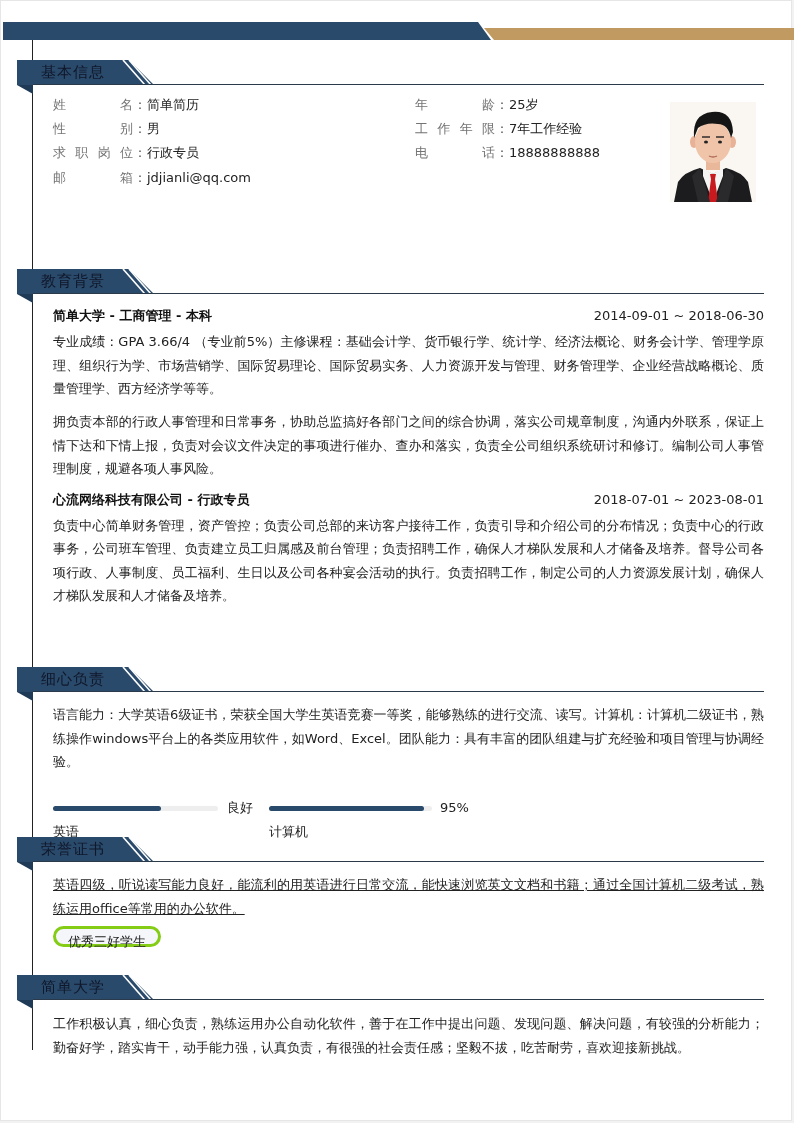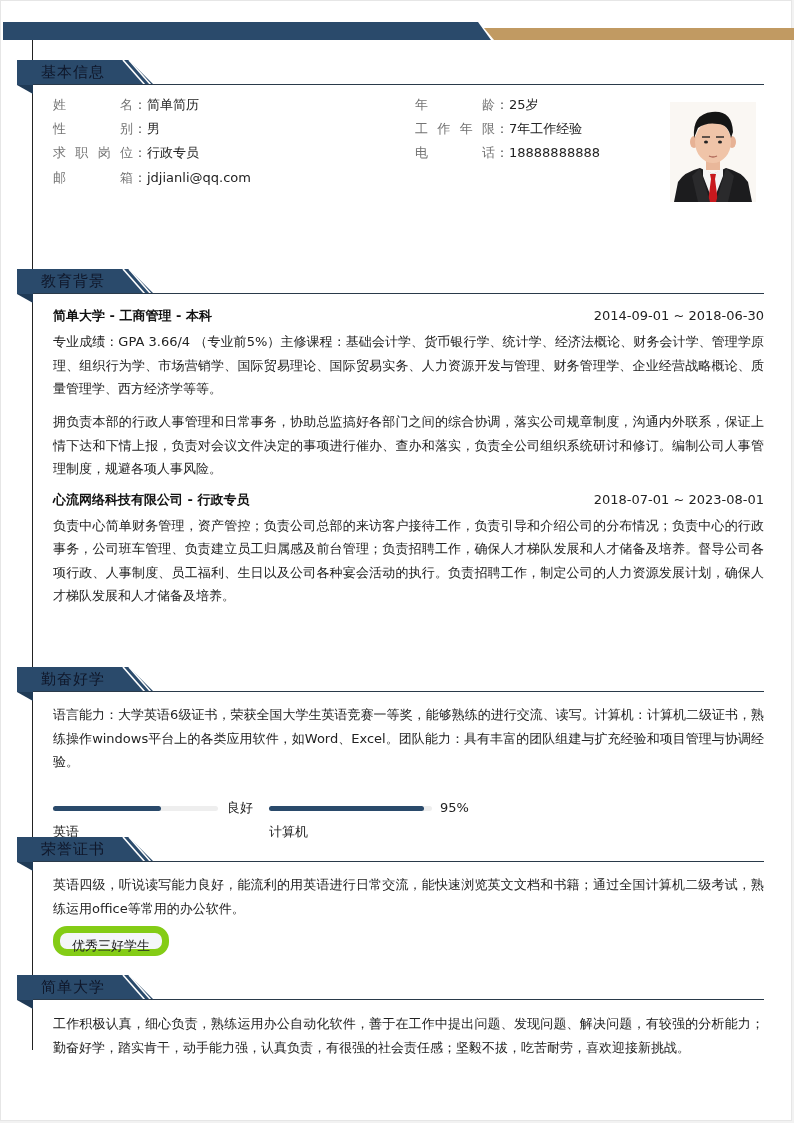--- a/index.html
+++ b/index.html
@@ -66,22 +66,22 @@
     .item-date { color: #222; }
     .para { font-size: 13px; line-height: 23.5px; color: #222; text-align: justify; }
 
     .skills-bars { position: relative; height: 50px; }
     .bar-track { position: absolute; height: 5px; border-radius: 3px; background: #eeeeee; }
     .bar-fill { position: absolute; left: 0; top: 0; height: 5px; border-radius: 3px; background: #2a4a6b; }
     .bar-val { position: absolute; font-size: 13px; line-height: 16px; }
     .bar-name { position: absolute; font-size: 13px; line-height: 16px; }
 
     .badge {
-      display: inline-block; margin-top: 6px; padding: 0 12px; height: 30px; line-height: 25px;
-      border: 7px solid #84cc16; border-radius: 14px; background: #f4f6f9; font-size: 13px; color: #222;
+      display: inline-block; margin-top: 6px; padding: 0 12px; height: 21px; line-height: 25px;
+      border: 3px solid #84cc16; border-radius: 14px; background: #f4f6f9; font-size: 13px; color: #222;
     }
   </style>
 </head>
 <body>
 
 <div class="page">
 
   <div class="top-bar-navy"></div>
   <div class="top-bar-gold"></div>
   <div class="vline"></div>
@@ -185,21 +185,21 @@
   </div>
 
   <div class="section" style="top:666px;">
     <div class="sec-head">
       <div class="sec-tab"></div>
       <div class="sec-flap"></div>
       <svg class="sec-stripes" viewBox="0 0 36 25">
           <line x1="4" y1="0" x2="26" y2="25" stroke="#fff" stroke-width="1.6"></line>
           <line x1="10" y1="0" x2="32" y2="25" stroke="#fff" stroke-width="1.6"></line>
         </svg>
-      <div class="sec-title">勤奋好学</div>
+      <div class="sec-title">细心负责</div>
       <div class="sec-rule"></div>
     </div>
     <div class="sec-body" style="padding-top:2px;">
       <div class="para">语言能力：大学英语6级证书，荣获全国大学生英语竞赛一等奖，能够熟练的进行交流、读写。计算机：计算机二级证书，熟练操作windows平台上的各类应用软件，如Word、Excel。团队能力：具有丰富的团队组建与扩充经验和项目管理与协调经验。</div>
       <div class="skills-bars" style="margin-top:20px;">
         <div class="bar-track" style="left:0; top:12px; width:165px;">
           <div class="bar-fill" style="width:108px;"></div>
         </div>
         <span class="bar-val" style="left:174px; top:6px;">良好</span>
         <span class="bar-name" style="left:0; top:30px;">英语</span>
@@ -217,21 +217,21 @@
     <div class="sec-head">
       <div class="sec-tab"></div>
       <div class="sec-flap"></div>
       <svg class="sec-stripes" viewBox="0 0 36 25">
           <line x1="4" y1="0" x2="26" y2="25" stroke="#fff" stroke-width="1.6"></line>
           <line x1="10" y1="0" x2="32" y2="25" stroke="#fff" stroke-width="1.6"></line>
         </svg>
       <div class="sec-title">荣誉证书</div>
       <div class="sec-rule"></div>
     </div>
-    <div class="sec-body" style="padding-top:2px;">
+    <div class="sec-body" style="padding-top:2px;text-decoration:underline;">
       <div class="para">英语四级，听说读写能力良好，能流利的用英语进行日常交流，能快速浏览英文文档和书籍；通过全国计算机二级考试，熟练运用office等常用的办公软件。</div>
       <span class="badge">优秀三好学生</span>
     </div>
   </div>
 
   <div class="section" style="top:974px;">
     <div class="sec-head">
       <div class="sec-tab"></div>
       <div class="sec-flap"></div>
       <svg class="sec-stripes" viewBox="0 0 36 25">

